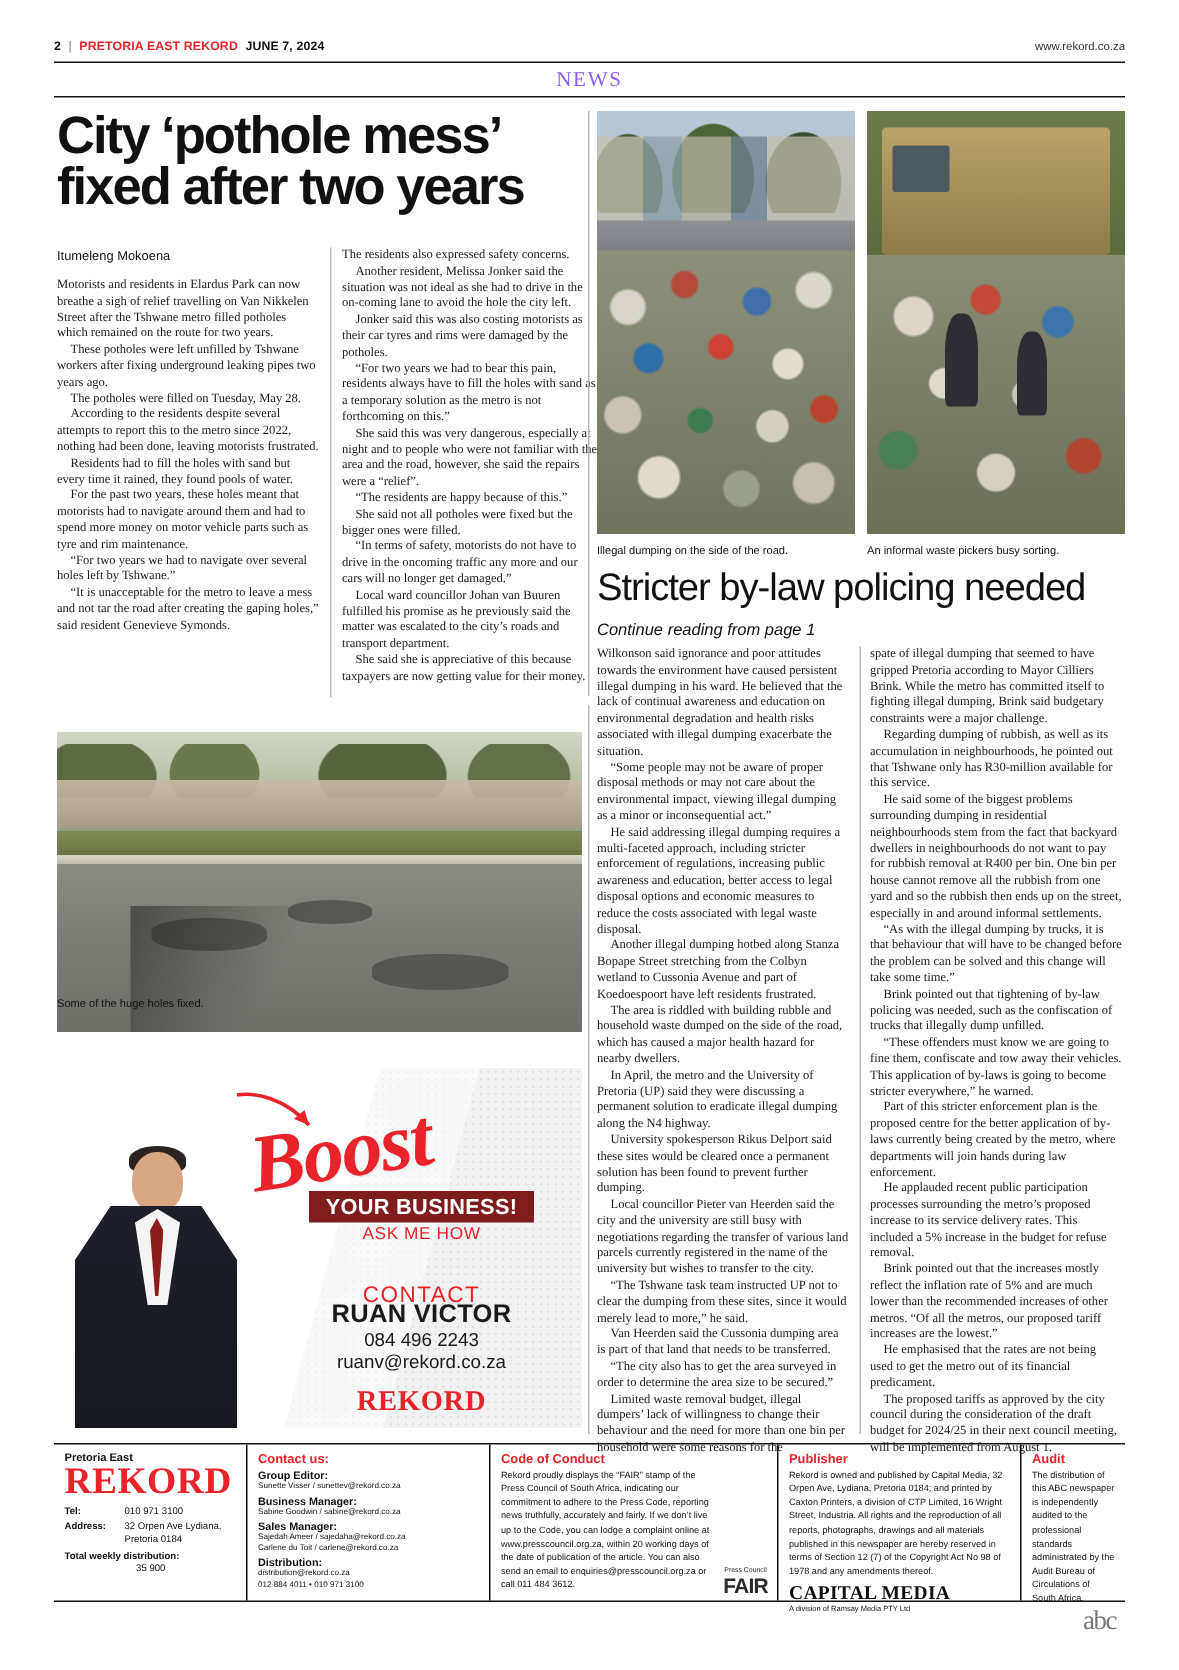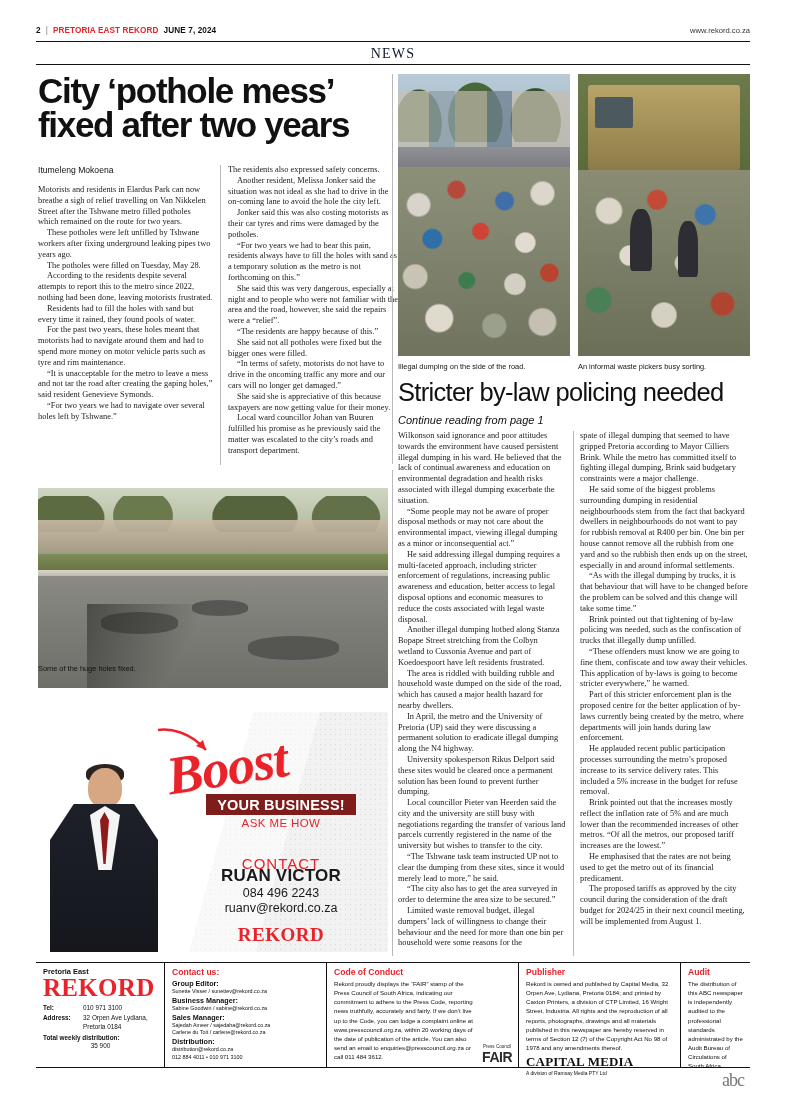--- a/index.html
+++ b/index.html
@@ -23,21 +23,21 @@
   .mh-bar { color: #777; font-weight: normal; }
   .mh-title { color: #e8232a; }
   .mh-date { color: #111; }
   .mh-url { font-size: 7.6px; color: #333; font-family: "Liberation Sans", sans-serif; }
 
   .rule-top { position: absolute; left: 36px; top: 41px; width: 714px; border-top: 1px solid #111; }
   .section-band {
     position: absolute; left: 36px; top: 43px; width: 714px; height: 21px;
     display: flex; align-items: center; justify-content: center;
   }
-  .section-band span { font-family: "Liberation Serif", serif; font-size: 14px; letter-spacing: 1.2px; color: #0f172a; }
+  .section-band span { font-family: "Liberation Serif", serif; font-size: 14px; letter-spacing: 1.2px; color: #8b5cf6; }
   .rule-bot { position: absolute; left: 36px; top: 64px; width: 714px; border-top: 1px solid #111; }
 
   
   .headline1 {
     position: absolute; left: 38px; top: 74px; width: 350px;
     font-family: "Liberation Sans", sans-serif;
     font-weight: bold; font-size: 35px; line-height: 0.97;
     letter-spacing: -1.3px; color: #111;
   }
   .byline1 {
@@ -273,34 +273,34 @@
 
   <h1 class="headline1">City ‘pothole mess’ fixed after two years</h1>
   <div class="byline1">Itumeleng Mokoena</div>
   <div class="col a1c1">
       <p class="first">Motorists and residents in Elardus Park can now breathe a sigh of relief travelling on Van Nikkelen Street after the Tshwane metro filled potholes which remained on the route for two years.</p>
       <p>These potholes were left unfilled by Tshwane workers after fixing underground leaking pipes two years ago.</p>
       <p>The potholes were filled on Tuesday, May 28.</p>
       <p>According to the residents despite several attempts to report this to the metro since 2022, nothing had been done, leaving motorists frustrated.</p>
       <p>Residents had to fill the holes with sand but every time it rained, they found pools of water.</p>
       <p>For the past two years, these holes meant that motorists had to navigate around them and had to spend more money on motor vehicle parts such as tyre and rim maintenance.</p>
+      <p>“For two years we had to navigate over several holes left by Tshwane.”</p>
       <p>“It is unacceptable for the metro to leave a mess and not tar the road after creating the gaping holes,” said resident Genevieve Symonds.</p>
-      <p>“For two years we had to navigate over several holes left by Tshwane.”</p>
     </div>
   <div class="col a1c2">
       <p class="first">The residents also expressed safety concerns.</p>
       <p>Another resident, Melissa Jonker said the situation was not ideal as she had to drive in the on-coming lane to avoid the hole the city left.</p>
       <p>Jonker said this was also costing motorists as their car tyres and rims were damaged by the potholes.</p>
       <p>“For two years we had to bear this pain, residents always have to fill the holes with sand as a temporary solution as the metro is not forthcoming on this.”</p>
       <p>She said this was very dangerous, especially at night and to people who were not familiar with the area and the road, however, she said the repairs were a “relief”.</p>
       <p>“The residents are happy because of this.”</p>
       <p>She said not all potholes were fixed but the bigger ones were filled.</p>
       <p>“In terms of safety, motorists do not have to drive in the oncoming traffic any more and our cars will no longer get damaged.”</p>
+      <p>Local ward councillor Johan van Buuren fulfilled his promise as he previously said the matter was escalated to the city’s roads and transport department.</p>
       <p>She said she is appreciative of this because taxpayers are now getting value for their money.</p>
-      <p>Local ward councillor Johan van Buuren fulfilled his promise as he previously said the matter was escalated to the city’s roads and transport department.</p>
     </div>
   <div class="vdiv" style="left:220px; top:165px; height:300px;"></div>
   <div class="vdiv" style="left:392px; top:74px; height:390px;"></div>
 
   <div class="photo" id="photo-road">
     <div class="road-sky"></div>
     <div class="road-trees"></div>
     <div class="road-wall"></div>
     <div class="road-grass"></div>
     <div class="road-kerb"></div>
@@ -336,25 +336,27 @@
   <div class="col a2c1">
       <p class="first">Wilkonson said ignorance and poor attitudes towards the environment have caused persistent illegal dumping in his ward. He believed that the lack of continual awareness and education on environmental degradation and health risks associated with illegal dumping exacerbate the situation.</p>
       <p>“Some people may not be aware of proper disposal methods or may not care about the environmental impact, viewing illegal dumping as a minor or inconsequential act.”</p>
       <p>He said addressing illegal dumping requires a multi-faceted approach, including stricter enforcement of regulations, increasing public awareness and education, better access to legal disposal options and economic measures to reduce the costs associated with legal waste disposal.</p>
       <p>Another illegal dumping hotbed along Stanza Bopape Street stretching from the Colbyn wetland to Cussonia Avenue and part of Koedoespoort have left residents frustrated.</p>
       <p>The area is riddled with building rubble and household waste dumped on the side of the road, which has caused a major health hazard for nearby dwellers.</p>
       <p>In April, the metro and the University of Pretoria (UP) said they were discussing a permanent solution to eradicate illegal dumping along the N4 highway.</p>
       <p>University spokesperson Rikus Delport said these sites would be cleared once a permanent solution has been found to prevent further dumping.</p>
       <p>Local councillor Pieter van Heerden said the city and the university are still busy with negotiations regarding the transfer of various land parcels currently registered in the name of the university but wishes to transfer to the city.</p>
       <p>“The Tshwane task team instructed UP not to clear the dumping from these sites, since it would merely lead to more,” he said.</p>
+      <p>Van Heerden said the Cussonia dumping area is part of that land that needs to be transferred.</p>
       <p>“The city also has to get the area surveyed in order to determine the area size to be secured.”</p>
       <p>Limited waste removal budget, illegal dumpers’ lack of willingness to change their behaviour and the need for more than one bin per household were some reasons for the</p>
     </div>
   <div class="col a2c2">
       <p class="first">spate of illegal dumping that seemed to have gripped Pretoria according to Mayor Cilliers Brink. While the metro has committed itself to fighting illegal dumping, Brink said budgetary constraints were a major challenge.</p>
+      <p>Regarding dumping of rubbish, as well as its accumulation in neighbourhoods, he pointed out that Tshwane only has R30-million available for this service.</p>
       <p>He said some of the biggest problems surrounding dumping in residential neighbourhoods stem from the fact that backyard dwellers in neighbourhoods do not want to pay for rubbish removal at R400 per bin. One bin per house cannot remove all the rubbish from one yard and so the rubbish then ends up on the street, especially in and around informal settlements.</p>
       <p>“As with the illegal dumping by trucks, it is that behaviour that will have to be changed before the problem can be solved and this change will take some time.”</p>
       <p>Brink pointed out that tightening of by-law policing was needed, such as the confiscation of trucks that illegally dump unfilled.</p>
       <p>“These offenders must know we are going to fine them, confiscate and tow away their vehicles. This application of by-laws is going to become stricter everywhere,” he warned.</p>
       <p>Part of this stricter enforcement plan is the proposed centre for the better application of by-laws currently being created by the metro, where departments will join hands during law enforcement.</p>
       <p>He applauded recent public participation processes surrounding the metro’s proposed increase to its service delivery rates. This included a 5% increase in the budget for refuse removal.</p>
       <p>Brink pointed out that the increases mostly reflect the inflation rate of 5% and are much lower than the recommended increases of other metros. “Of all the metros, our proposed tariff increases are the lowest.”</p>
       <p>He emphasised that the rates are not being used to get the metro out of its financial predicament.</p>
       <p>The proposed tariffs as approved by the city council during the consideration of the draft budget for 2024/25 in their next council meeting, will be implemented from August 1.</p>
     </div>

